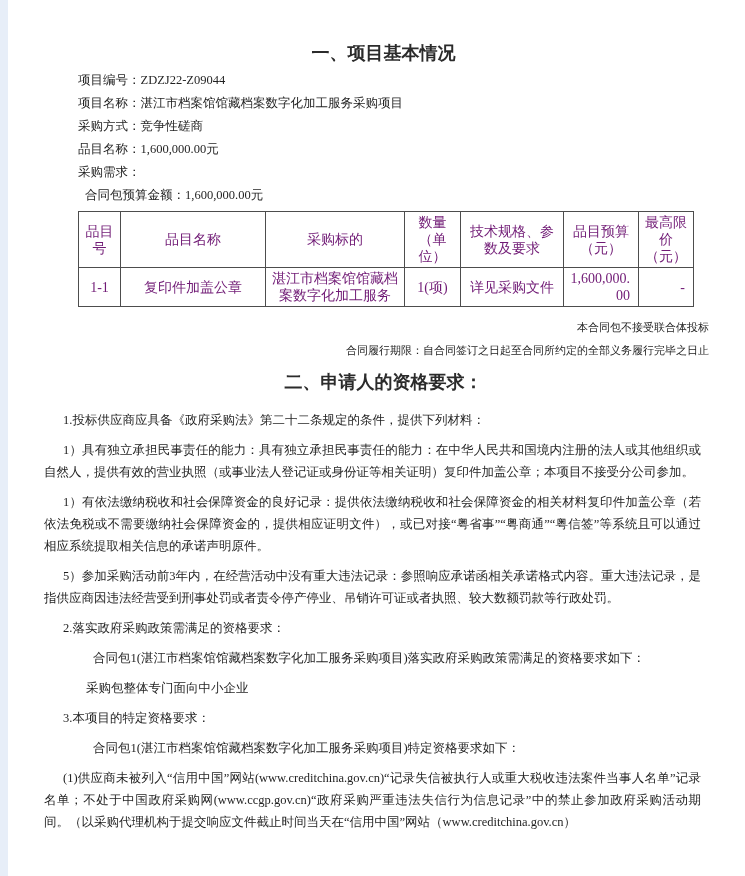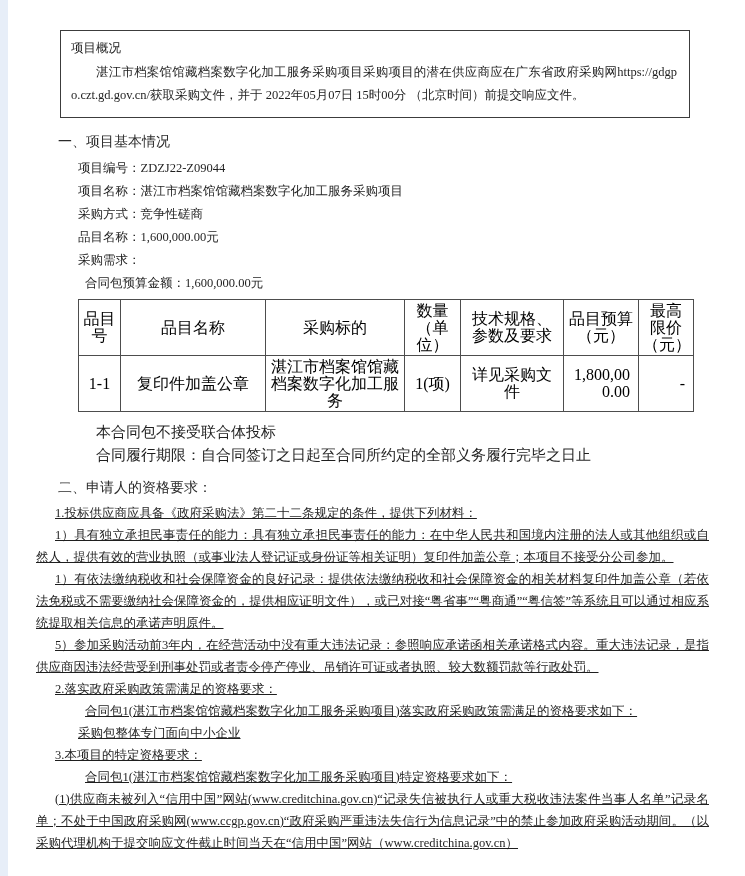--- a/index.html
+++ b/index.html
@@ -14,63 +14,59 @@
 
   .overview-box{
     border:1px solid #3c3c3c;margin-left:24px;width:606px;
     padding:6px 12px 9px 10px;font-size:12.5px;line-height:23.5px;
   }
   .overview-title{text-align:left;}
   .overview-body{text-indent:2em;text-align:justify;word-break:break-all;}
 
   .sec-heading{
     font-family:"Liberation Sans","DejaVu Sans",sans-serif;
-    font-weight:normal;font-size:14px;color:#2b2b2b;
-    margin:13px 0 6px 22px;line-height:20px;
+    font-weight:bold;font-size:18px;color:#2b2b2b;
+    margin:13px 0 6px 22px;line-height:20px;text-align:center;
   }
-  .sec-heading.second{margin-top:10px;margin-bottom:5px;}
+  .sec-heading.second{margin-top:10px;margin-bottom:17px;}
 
   .fields .field-row{padding-left:42px;line-height:23px;font-size:12.5px;}
   .contract-line{padding-left:49px;line-height:23px;font-size:12.5px;}
 
   table.items{
     margin:4px 0 0 42px;border-collapse:collapse;width:615px;
-    font-size:16px;table-layout:fixed;color:#000000;
+    font-size:14px;table-layout:fixed;color:#701a75;
   }
   table.items th,table.items td{
     border:1px solid #4d4d4d;text-align:center;vertical-align:middle;
     padding:2px 4px;line-height:17px;font-weight:normal;word-break:break-all;
   }
   table.items thead tr{height:46px;}
   table.items tbody tr{height:32px;}
   table.items td.num{text-align:right;padding-right:8px;}
 
   .notes{margin-top:9px;}
-  .notes .note-line{padding-left:60px;line-height:23px;font-size:15px;}
+  .notes .note-line{padding-left:60px;line-height:23px;font-size:11px;text-align:right;}
 
   .paras p{
-    margin:0;font-size:12.5px;line-height:22px;
-    text-align:justify;word-break:break-all;text-decoration:underline;
+    margin:8px;font-size:12.5px;line-height:22px;
+    text-align:justify;word-break:break-all;
   }
   .paras p.num{text-indent:19px;}
   .paras p.deep{text-indent:49px;}
   .paras p.deep2{text-indent:42px;}
 </style>
 </head>
 <body>
 
 <div class="page">
   <div class="strip"></div>
 
   <div class="doc">
 
-    <div class="overview-box">
-      <div class="overview-title">项目概况</div>
-      <div class="overview-body">湛江市档案馆馆藏档案数字化加工服务采购项目采购项目的潜在供应商应在广东省政府采购网https://gdgpo.czt.gd.gov.cn/获取采购文件，并于 2022年05月07日 15时00分 （北京时间）前提交响应文件。</div>
-    </div>
 
     <div class="sec-heading">一、项目基本情况</div>
 
     <div class="fields">
       <div class="field-row">
         <span>项目编号：</span><span>ZDZJ22-Z09044</span>
       </div>
       <div class="field-row">
         <span>项目名称：</span><span>湛江市档案馆馆藏档案数字化加工服务采购项目</span>
       </div>
@@ -107,21 +103,21 @@
           <th>最高限价（元）</th>
         </tr>
       </thead>
       <tbody>
         <tr>
           <td>1-1</td>
           <td>复印件加盖公章</td>
           <td>湛江市档案馆馆藏档案数字化加工服务</td>
           <td>1(项)</td>
           <td>详见采购文件</td>
-          <td class="num">1,800,000.00</td>
+          <td class="num">1,600,000.00</td>
           <td class="num">-</td>
         </tr>
       </tbody>
     </table>
 
     <div class="notes">
       <div class="note-line">本合同包不接受联合体投标</div>
       <div class="note-line">合同履行期限：自合同签订之日起至合同所约定的全部义务履行完毕之日止</div>
     </div>
 

